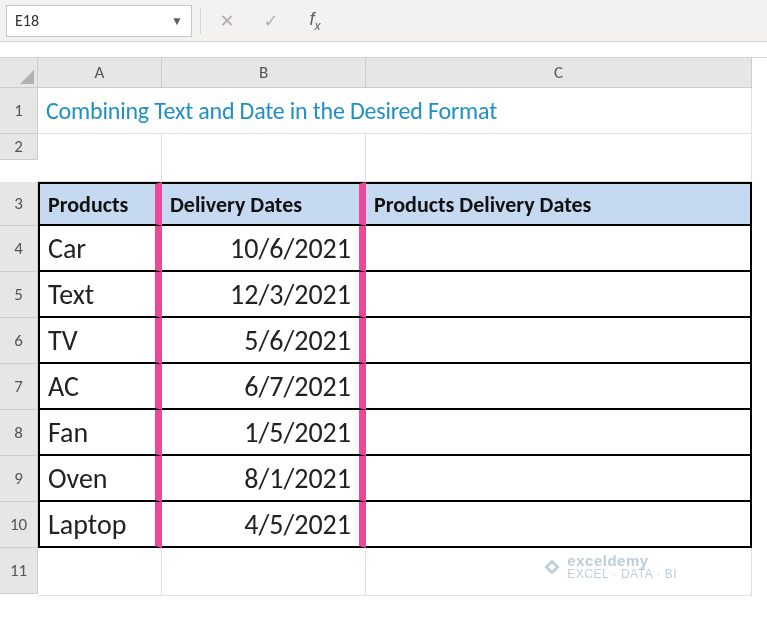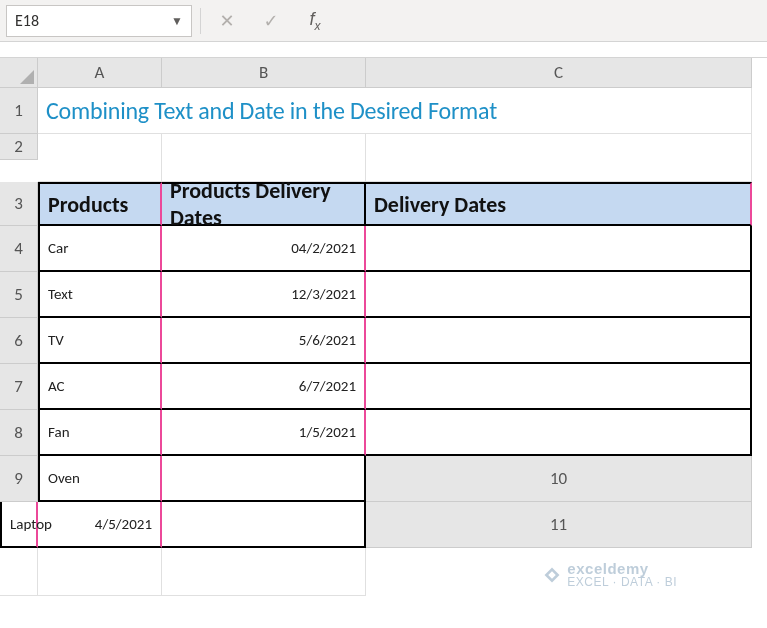--- a/index.html
+++ b/index.html
@@ -114,47 +114,47 @@
     height: 48px;
     font-size: 17px;
   }
   .cell {
     border-right: 1px solid #e0e0e0;
     border-bottom: 1px solid #e0e0e0;
     height: 48px;
     padding: 0 8px;
     display: flex;
     align-items: center;
-    font-size: 15px;
+    font-size: 28px;
   }
 
   
   .title-cell {
     font-weight: normal;
     color: #1e90c7;
     font-size: 24px;
     letter-spacing: -0.2px;
     height: 46px;
   }
-  .tbl-inner-r { border-right: 2px solid #ec4899; }
+  .tbl-inner-r { border-right: 7px solid #ec4899; }
   .tbl-inner-b { border-bottom: 2px solid #000; }
 
   .header-cell {
     background: #c5d9f1;
     font-weight: bold;
     color: #111;
     font-size: 22px;
     height: 44px;
   }
   .data-cell { height: 46px; }
   .num { justify-content: flex-end; }
 
   .watermark {
     position: absolute;
-    bottom: 40px;
+    bottom: 48px;
     right: 90px;
     opacity: 0.55;
     font-size: 13px;
     color: #8aa6bd;
     display: flex;
     align-items: center;
     gap: 6px;
     font-family: Arial, sans-serif;
   }
   .watermark .wm-icon {
@@ -196,26 +196,26 @@
   <div class="row-head" style="height:46px">1</div>
   <div class="cell title-cell" style="grid-column: span 3;">Combining Text and Date in the Desired Format</div>
 
   <div class="row-head row2" style="height:26px">2</div>
   <div class="cell row2"></div>
   <div class="cell row2"></div>
   <div class="cell row2"></div>
 
   <div class="row-head" style="height:44px">3</div>
   <div class="cell header-cell tbl-inner-r tbl-inner-b" style="border-left:2px solid #000;border-top:2px solid #000">Products</div>
+  <div class="cell header-cell tbl-inner-r tbl-inner-b" style="border-top:2px solid #000">Delivery Dates</div>
   <div class="cell header-cell tbl-inner-b" style="border-top:2px solid #000;border-right:2px solid #000">Products Delivery Dates</div>
-  <div class="cell header-cell tbl-inner-r tbl-inner-b" style="border-top:2px solid #000">Delivery Dates</div>
 
   <div class="row-head" style="height:46px">4</div>
   <div class="cell data-cell tbl-inner-r tbl-inner-b" style="border-left:2px solid #000">Car</div>
-  <div class="cell data-cell num tbl-inner-r tbl-inner-b">04/2/2021</div>
+  <div class="cell data-cell num tbl-inner-r tbl-inner-b">10/6/2021</div>
   <div class="cell data-cell tbl-inner-b" style="border-right:2px solid #000"></div>
 
   <div class="row-head" style="height:46px">5</div>
   <div class="cell data-cell tbl-inner-r tbl-inner-b" style="border-left:2px solid #000">Text</div>
   <div class="cell data-cell num tbl-inner-r tbl-inner-b">12/3/2021</div>
   <div class="cell data-cell tbl-inner-b" style="border-right:2px solid #000"></div>
 
   <div class="row-head" style="height:46px">6</div>
   <div class="cell data-cell tbl-inner-r tbl-inner-b" style="border-left:2px solid #000">TV</div>
   <div class="cell data-cell num tbl-inner-r tbl-inner-b">5/6/2021</div>
@@ -226,20 +226,21 @@
   <div class="cell data-cell num tbl-inner-r tbl-inner-b">6/7/2021</div>
   <div class="cell data-cell tbl-inner-b" style="border-right:2px solid #000"></div>
 
   <div class="row-head" style="height:46px">8</div>
   <div class="cell data-cell tbl-inner-r tbl-inner-b" style="border-left:2px solid #000">Fan</div>
   <div class="cell data-cell num tbl-inner-r tbl-inner-b">1/5/2021</div>
   <div class="cell data-cell tbl-inner-b" style="border-right:2px solid #000"></div>
 
   <div class="row-head" style="height:46px">9</div>
   <div class="cell data-cell tbl-inner-r tbl-inner-b" style="border-left:2px solid #000">Oven</div>
+  <div class="cell data-cell num tbl-inner-r tbl-inner-b">8/1/2021</div>
   <div class="cell data-cell tbl-inner-b" style="border-right:2px solid #000"></div>
 
   <div class="row-head" style="height:46px">10</div>
   <div class="cell data-cell tbl-inner-r" style="border-left:2px solid #000;border-bottom:2px solid #000">Laptop</div>
   <div class="cell data-cell num tbl-inner-r" style="border-bottom:2px solid #000">4/5/2021</div>
   <div class="cell data-cell" style="border-right:2px solid #000;border-bottom:2px solid #000"></div>
 
   <div class="row-head" style="height:46px">11</div>
   <div class="cell"></div>
   <div class="cell"></div>

